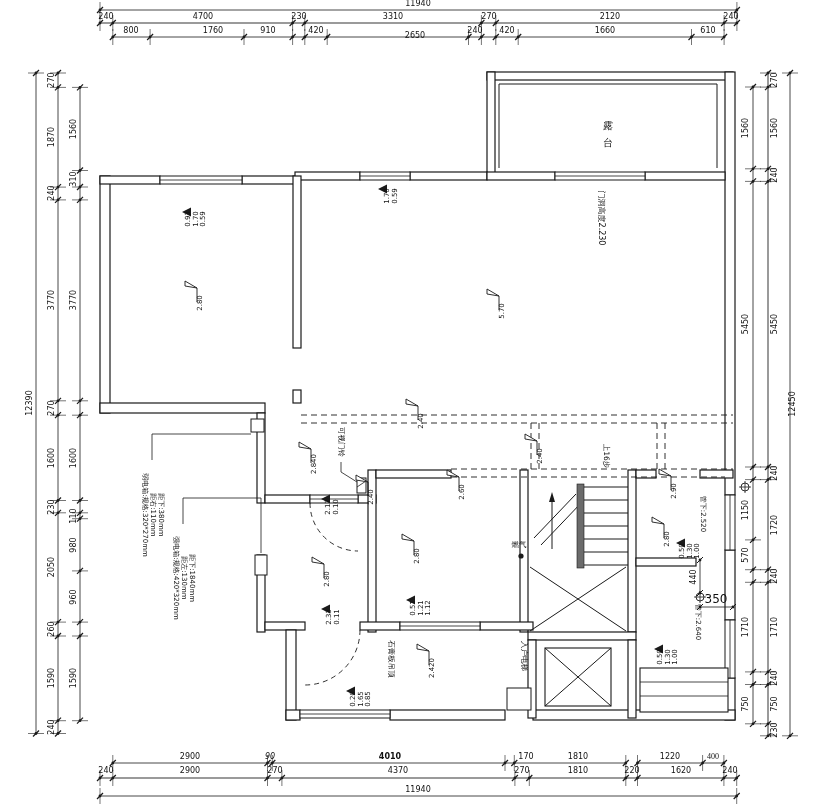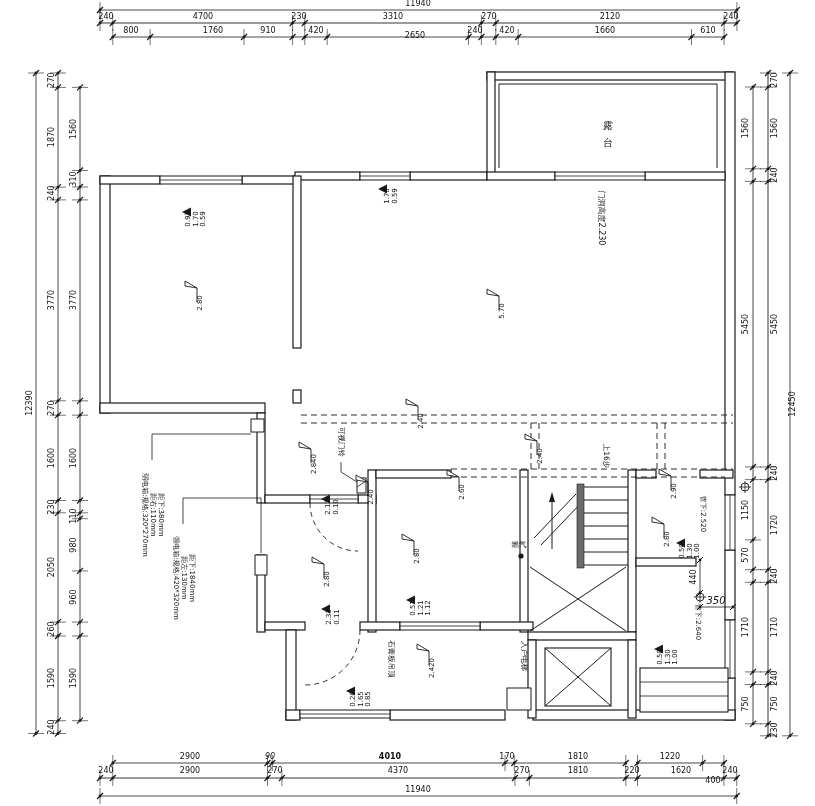--- a/index.html
+++ b/index.html
@@ -459,24 +459,24 @@
       <div class="lbl h" style="left: 268px; top: 31px;">910</div>
       <div class="lbl h" style="left: 316px; top: 31px;">420</div>
       <div class="lbl h" style="left: 398px; top: 36px; margin-left: 17px;">2650</div>
       <div class="lbl h" style="left: 475px; top: 31px;">240</div>
       <div class="lbl h" style="left: 507px; top: 31px;">420</div>
       <div class="lbl h" style="left: 605px; top: 31px;">1660</div>
       <div class="lbl h" style="left: 708px; top: 31px;">610</div>
       <div class="lbl h" style="left: 190px; top: 757px;">2900</div>
       <div class="lbl h" style="left: 270px; top: 757px; font-style: italic;">90</div>
       <div class="lbl h" style="left: 390px; top: 757px; font-weight: bold;">4010</div>
-      <div class="lbl h" style="left: 507px; top: 757px; text-align: right;">170</div>
+      <div class="lbl h" style="left: 526px; top: 757px; text-align: right;">170</div>
       <div class="lbl h" style="left: 578px; top: 757px;">1810</div>
       <div class="lbl h" style="left: 670px; top: 757px;">1220</div>
-      <div class="lbl h" style="left: 713px; top: 781px;">400</div>
+      <div class="lbl h" style="left: 713px; top: 757px; font-family: Liberation Serif, serif;">400</div>
       <div class="lbl h" style="left: 106px; top: 771px;">240</div>
       <div class="lbl h" style="left: 190px; top: 771px;">2900</div>
       <div class="lbl h" style="left: 275px; top: 771px;">270</div>
       <div class="lbl h" style="left: 398px; top: 771px;">4370</div>
       <div class="lbl h" style="left: 522px; top: 771px;">270</div>
       <div class="lbl h" style="left: 578px; top: 771px;">1810</div>
       <div class="lbl h" style="left: 632px; top: 771px;">220</div>
       <div class="lbl h" style="left: 681px; top: 771px;">1620</div>
       <div class="lbl h" style="left: 730px; top: 771px;">240</div>
       <div class="lbl h" style="left: 418px; top: 790px;">11940</div>
@@ -512,21 +512,21 @@
       <div class="lbl v" style="left: 775px; top: 324px;">5450</div>
       <div class="lbl v" style="left: 775px; top: 473px;">240</div>
       <div class="lbl v" style="left: 775px; top: 525px;">1720</div>
       <div class="lbl v" style="left: 775px; top: 576px;">240</div>
       <div class="lbl v" style="left: 775px; top: 627px;">1710</div>
       <div class="lbl v" style="left: 775px; top: 678px;">240</div>
       <div class="lbl v" style="left: 775px; top: 704px;">750</div>
       <div class="lbl v" style="left: 775px; top: 730px;">230</div>
       <div class="lbl v" style="left: 793px; top: 404px;">12450</div>
       <div class="lbl v" style="left: 694px; top: 577px;">440</div>
-      <div class="lbl h" style="left: 716px; top: 600px; font-size: 10px; font-style: italic;">350</div>
+      <div class="lbl h" style="left: 716px; top: 600px; font-size: 12px;">350</div>
       <div class="lbl v" style="left: 197px; top: 219px; font-size: 7px;">0.93
 1.70
 0.59</div>
       <div class="lbl v" style="left: 392px; top: 196px; font-size: 7px;">1.70
 0.59</div>
       <div class="lbl v" style="left: 333px; top: 507px; font-size: 7px;">2.17
 0.10</div>
       <div class="lbl v" style="left: 334px; top: 617px; font-size: 7px;">2.33
 0.11</div>
       <div class="lbl v" style="left: 422px; top: 608px; font-size: 7px;">0.51

